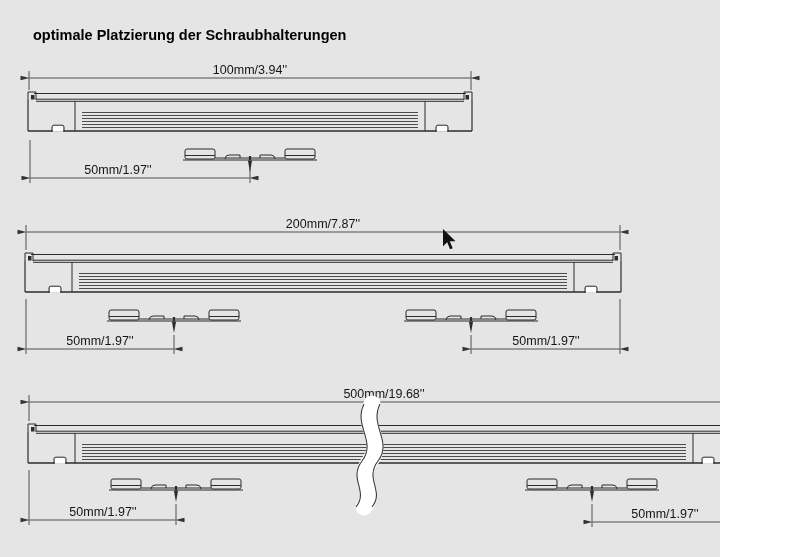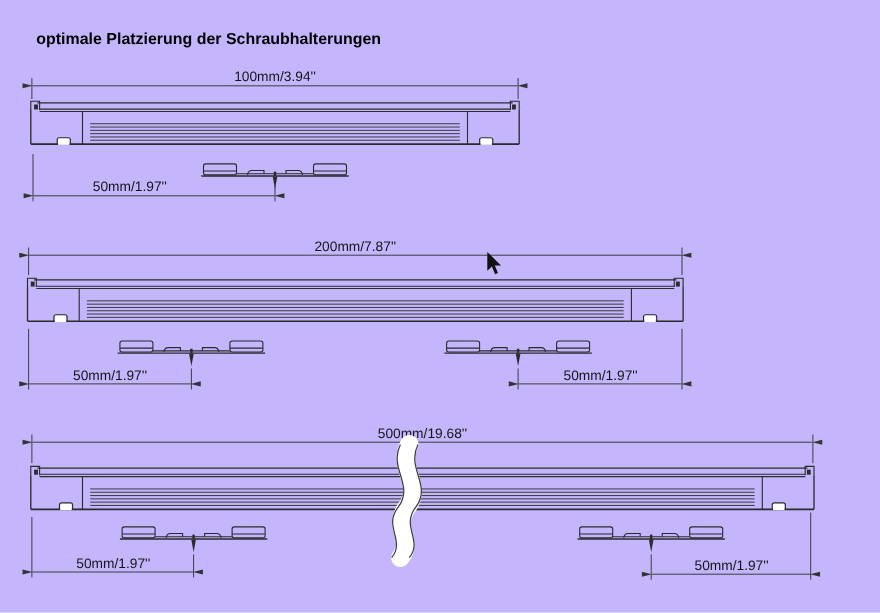--- a/index.html
+++ b/index.html
@@ -1,16 +1,16 @@
 <!DOCTYPE html>
 <html><head>
 <meta charset="utf-8">
 <style>
   html,body{margin:0;padding:0;background:#ffffff;}
-  .page{position:relative;width:800px;height:557px;background:#c4b5fd;overflow:hidden;}
+  .page{position:relative;width:720px;height:557px;background:#e5e5e5;overflow:hidden;}
   svg{display:block;}
   .title-text{font:bold 14.5px "Liberation Sans", sans-serif;fill:#000000;}
   .dt{font:12.5px "Liberation Sans", sans-serif;fill:#151515;}
   .p{stroke:#2b2b2b;fill:none;stroke-width:1;}
   .p-th{stroke:#2b2b2b;fill:none;stroke-width:1.5;}
   .p-md{stroke:#2b2b2b;fill:none;stroke-width:1.2;}
   .p-fin{stroke:#3a3a3a;fill:none;stroke-width:0.9;}
   .dim{stroke:#3c3c3c;fill:none;stroke-width:0.9;}
   .mask{fill:#ffffff;stroke:none;}
   .solid{fill:#2b2b2b;stroke:none;}

